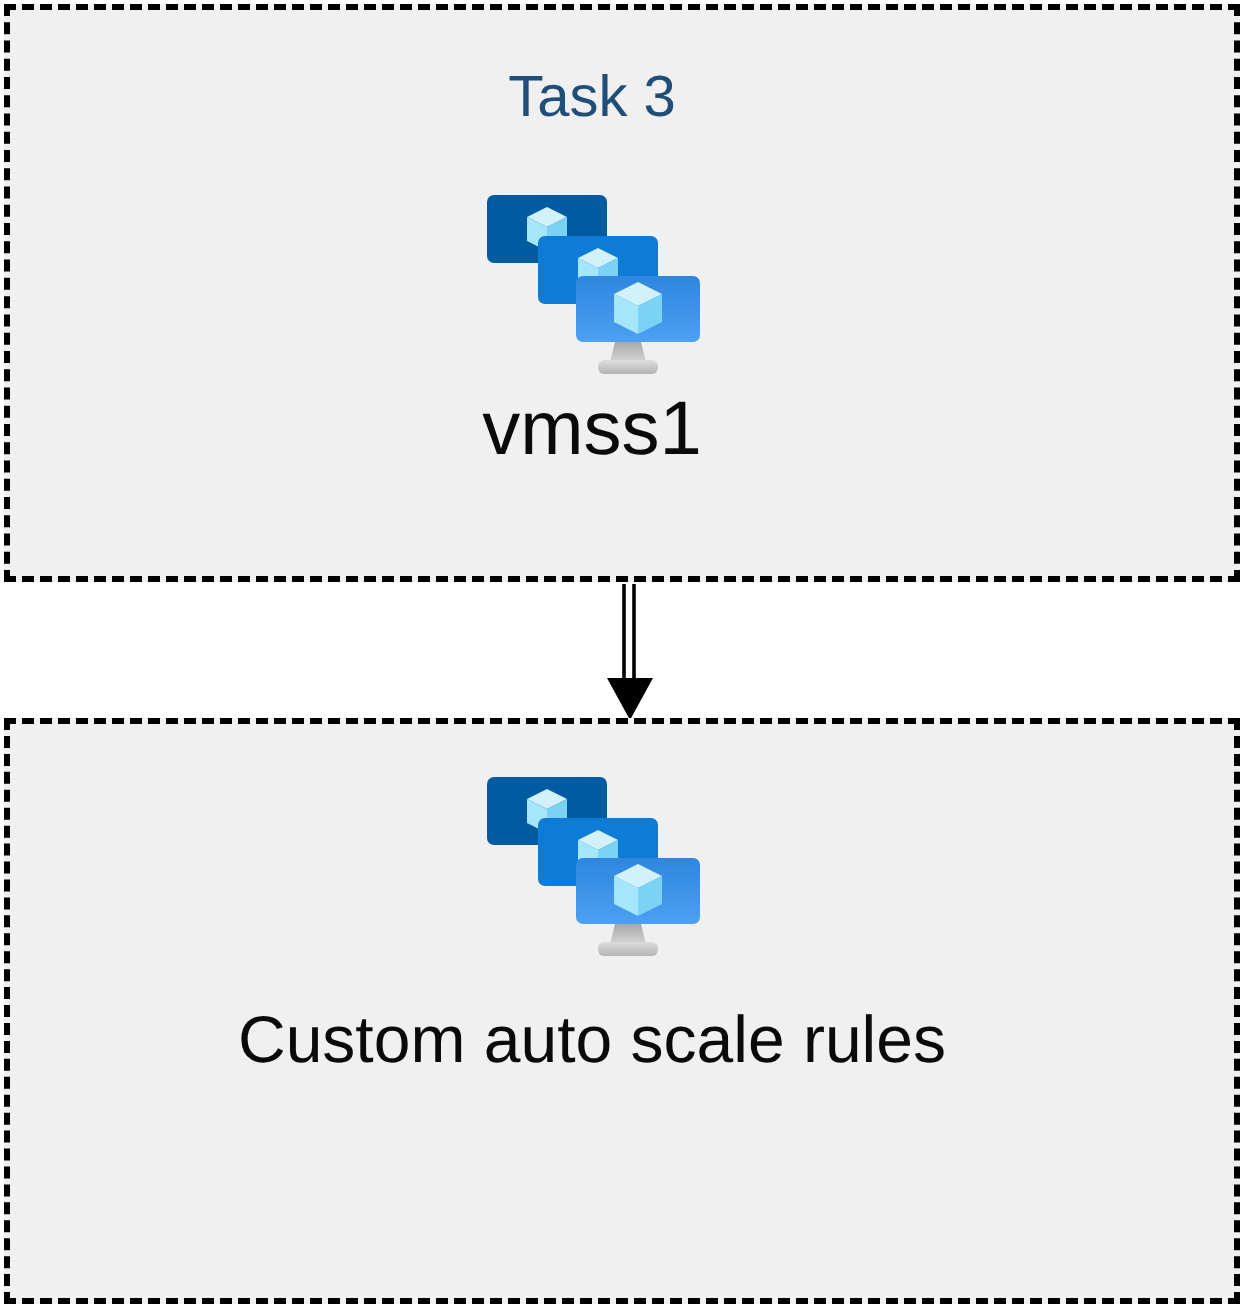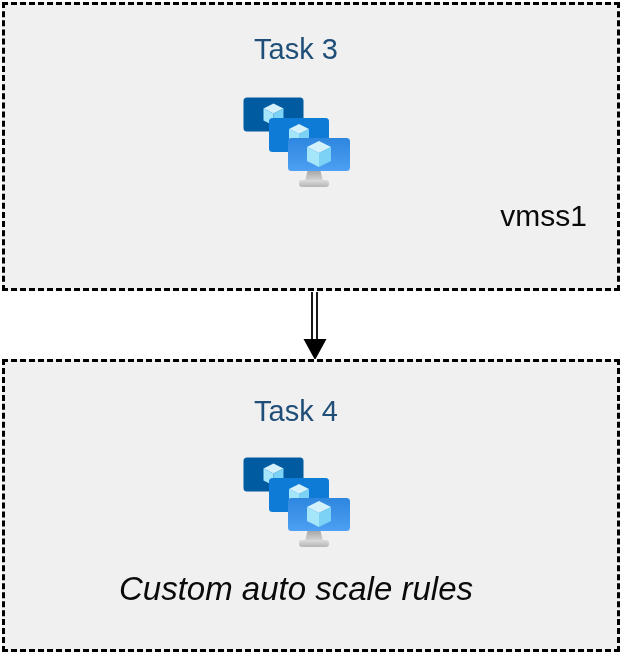--- a/index.html
+++ b/index.html
@@ -42,23 +42,23 @@
     margin: 0 auto;
     width: 107px;
     height: 90px;
   }
   .top .icon-wrap    { margin-top: 28px; }
   .bottom .icon-wrap { margin-top: 26px; }
   .caption {
     color: #0a0a0a;
     font-weight: 400;
   }
-  .top .caption { font-size: 30px; line-height: 35px; text-align: right; }
+  .top .caption { font-size: 38px; line-height: 35px; }
   .top .caption.first { margin-top: 11px; }
-  .bottom .caption { font-size: 33px; line-height: 40px; margin-top: 22px; font-style: italic; }
+  .bottom .caption { font-size: 33px; line-height: 40px; margin-top: 22px; }
   .connector {
     position: absolute;
     left: 300px;
     top: 292px;
     width: 30px;
     height: 68px;
   }
   .defs-holder { position: absolute; width: 0; height: 0; overflow: hidden; }
 </style>
 </head>
@@ -114,21 +114,20 @@
   </section>
 
   <svg class="connector" viewBox="0 0 30 68">
     <line x1="12" y1="0" x2="12" y2="50" stroke="#000000" stroke-width="1.8"></line>
     <line x1="17" y1="0" x2="17" y2="50" stroke="#000000" stroke-width="1.8"></line>
     <polygon points="3.5,47 26.5,47 15,68" fill="#000000"></polygon>
   </svg>
 
   <section class="task-box bottom">
     <div class="content">
-      <h2 class="task-title">Task 4</h2>
       <svg class="icon-wrap" viewBox="0 0 107 90">
         <use href="#vmss-icon"></use>
       </svg>
       <div class="caption">Custom auto scale rules</div>
     </div>
   </section>
 
 </div>
 
 </body></html>

